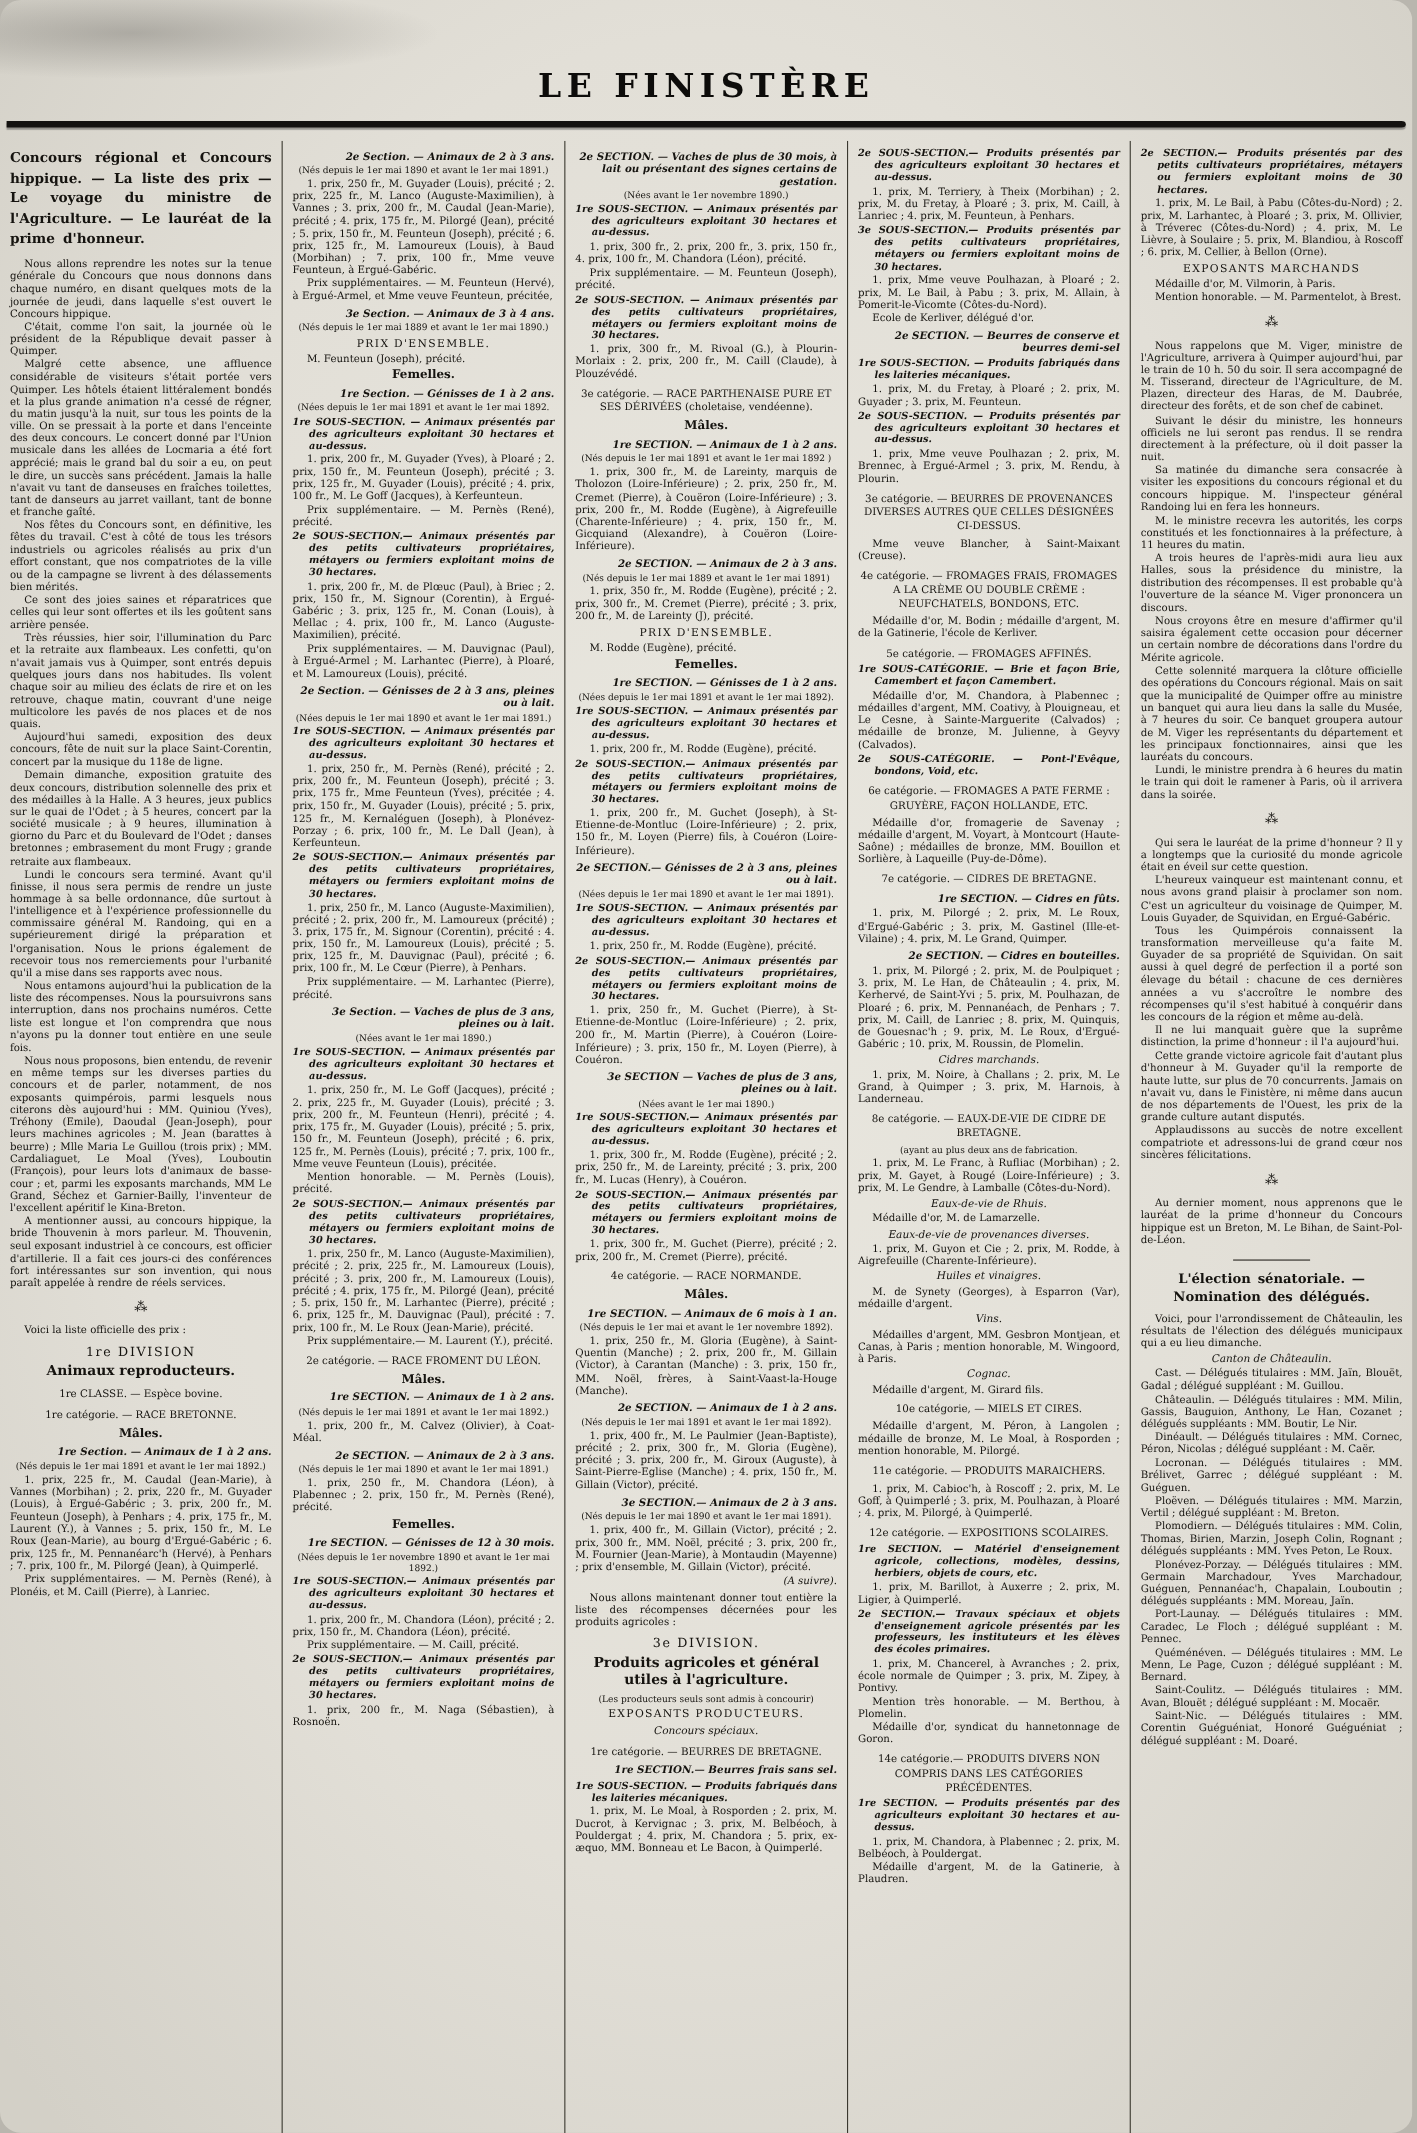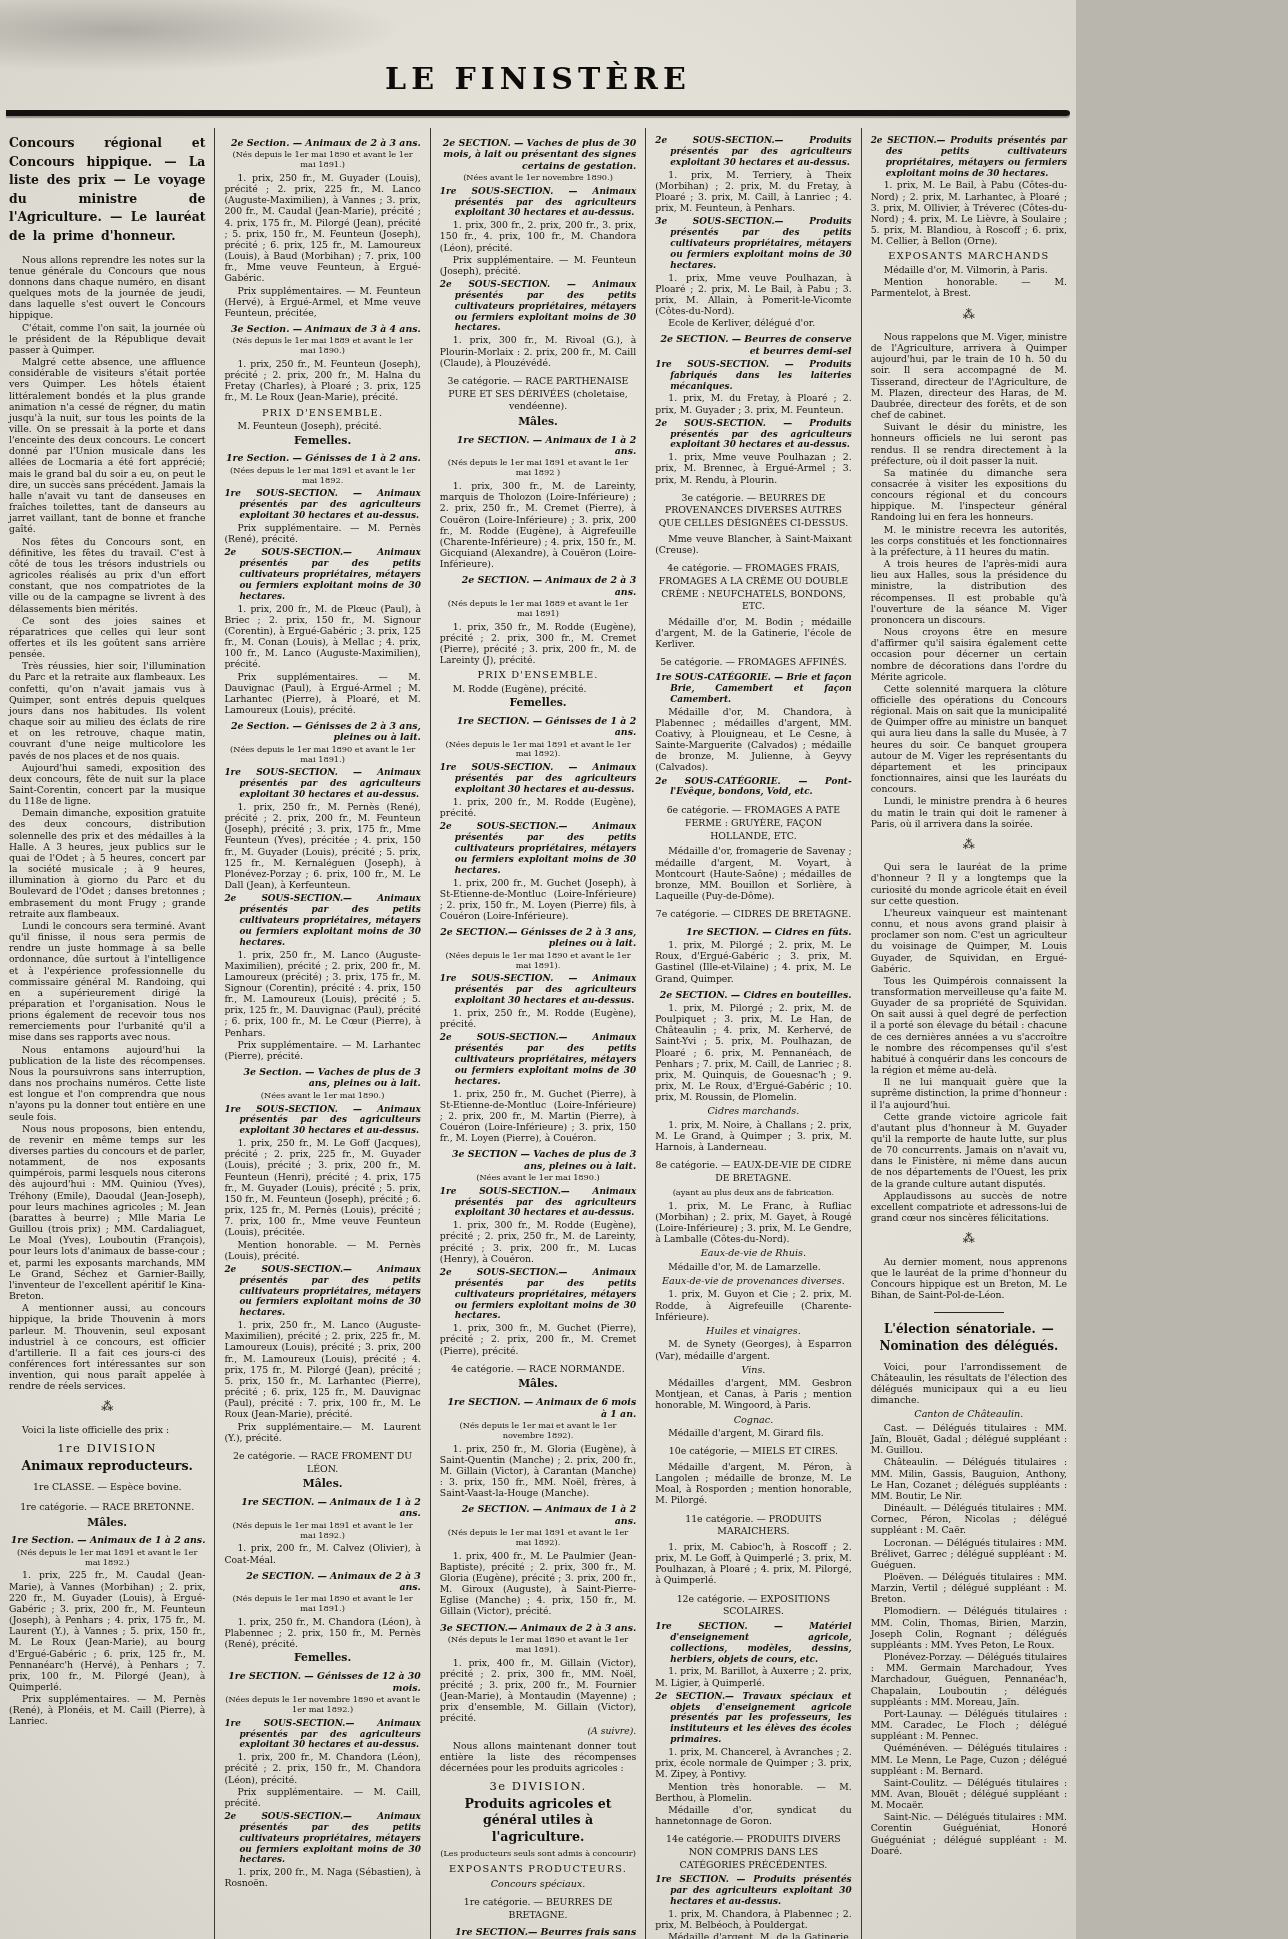--- a/index.html
+++ b/index.html
@@ -5,25 +5,26 @@
   html,body{margin:0;padding:0;}
   body{
     width:1288px;height:1939px;
     background:#b9b6ae;
     font-family:"DejaVu Serif","Liberation Serif",serif;
     color:#15130f;
     overflow:hidden;
   }
   .page{
     position:relative;
-    width:1076px;height:1939px;
+    width:1284px;height:1939px;
     background:
       radial-gradient(ellipse 400px 60px at 120px 30px, rgba(40,38,35,.25), rgba(0,0,0,0) 70%),
       radial-gradient(ellipse 900px 1400px at 50% 45%, #e9e7df 0%, #e2dfd7 60%, #d3d0c7 100%);
     box-sizing:border-box;
+    border-radius:19px;
   }
   .masthead{
     height:96px;
     display:flex;align-items:flex-end;justify-content:center;
     padding-bottom:14px;
   }
   .masthead .title{
     font-size:30px;font-weight:700;letter-spacing:5px;
     color:#0d0c0a;
   }
@@ -98,27 +99,27 @@
         <div class="b-p">1. prix, 225 fr., M. Caudal (Jean-Marie), à Vannes (Morbihan) ; 2. prix, 220 fr., M. Guyader (Louis), à Ergué-Gabéric ; 3. prix, 200 fr., M. Feunteun (Joseph), à Penhars ; 4. prix, 175 fr., M. Laurent (Y.), à Vannes ; 5. prix, 150 fr., M. Le Roux (Jean-Marie), au bourg d'Ergué-Gabéric ; 6. prix, 125 fr., M. Pennanéarc'h (Hervé), à Penhars ; 7. prix, 100 fr., M. Pilorgé (Jean), à Quimperlé.</div>
         <div class="b-p">Prix supplémentaires. — M. Pernès (René), à Plonéis, et M. Caill (Pierre), à Lanriec.</div>
       </div>
     <div class="col">
         <div class="b-s">2e Section. — Animaux de 2 à 3 ans.</div>
         <div class="b-n">(Nés depuis le 1er mai 1890 et avant le 1er mai 1891.)</div>
         <div class="b-p">1. prix, 250 fr., M. Guyader (Louis), précité ; 2. prix, 225 fr., M. Lanco (Auguste-Maximilien), à Vannes ; 3. prix, 200 fr., M. Caudal (Jean-Marie), précité ; 4. prix, 175 fr., M. Pilorgé (Jean), précité ; 5. prix, 150 fr., M. Feunteun (Joseph), précité ; 6. prix, 125 fr., M. Lamoureux (Louis), à Baud (Morbihan) ; 7. prix, 100 fr., Mme veuve Feunteun, à Ergué-Gabéric.</div>
         <div class="b-p">Prix supplémentaires. — M. Feunteun (Hervé), à Ergué-Armel, et Mme veuve Feunteun, précitée,</div>
         <div class="b-s">3e Section. — Animaux de 3 à 4 ans.</div>
         <div class="b-n">(Nés depuis le 1er mai 1889 et avant le 1er mai 1890.)</div>
-        <div class="b-p">1. prix, 250 fr., M. Feunteun (Joseph), précité ; 2. prix, 200 fr., M. Halna du Fretay (Charles), à Ploaré ; 3. prix, 125 fr., M. Le Roux (Jean-Marie), précité.</div>
         <div class="b-ct">PRIX D'ENSEMBLE.</div>
         <div class="b-p">M. Feunteun (Joseph), précité.</div>
         <div class="b-cb">Femelles.</div>
         <div class="b-s">1re Section. — Génisses de 1 à 2 ans.</div>
         <div class="b-n">(Nées depuis le 1er mai 1891 et avant le 1er mai 1892.</div>
         <div class="b-ss">1re SOUS-SECTION. — Animaux présentés par des agriculteurs exploitant 30 hectares et au-dessus.</div>
+        <div class="b-p">1. prix, 200 fr., M. Guyader (Yves), à Ploaré ; 2. prix, 150 fr., M. Feunteun (Joseph), précité ; 3. prix, 125 fr., M. Guyader (Louis), précité ; 4. prix, 100 fr., M. Le Goff (Jacques), à Kerfeunteun.</div>
         <div class="b-p">Prix supplémentaire. — M. Pernès (René), précité.</div>
         <div class="b-ss">2e SOUS-SECTION.— Animaux présentés par des petits cultivateurs propriétaires, métayers ou fermiers exploitant moins de 30 hectares.</div>
         <div class="b-p">1. prix, 200 fr., M. de Plœuc (Paul), à Briec ; 2. prix, 150 fr., M. Signour (Corentin), à Ergué-Gabéric ; 3. prix, 125 fr., M. Conan (Louis), à Mellac ; 4. prix, 100 fr., M. Lanco (Auguste-Maximilien), précité.</div>
         <div class="b-p">Prix supplémentaires. — M. Dauvignac (Paul), à Ergué-Armel ; M. Larhantec (Pierre), à Ploaré, et M. Lamoureux (Louis), précité.</div>
         <div class="b-s">2e Section. — Génisses de 2 à 3 ans, pleines ou à lait.</div>
         <div class="b-n">(Nées depuis le 1er mai 1890 et avant le 1er mai 1891.)</div>
         <div class="b-ss">1re SOUS-SECTION. — Animaux présentés par des agriculteurs exploitant 30 hectares et au-dessus.</div>
         <div class="b-p">1. prix, 250 fr., M. Pernès (René), précité ; 2. prix, 200 fr., M. Feunteun (Joseph), précité ; 3. prix, 175 fr., Mme Feunteun (Yves), précitée ; 4. prix, 150 fr., M. Guyader (Louis), précité ; 5. prix, 125 fr., M. Kernaléguen (Joseph), à Plonévez-Porzay ; 6. prix, 100 fr., M. Le Dall (Jean), à Kerfeunteun.</div>
         <div class="b-ss">2e SOUS-SECTION.— Animaux présentés par des petits cultivateurs propriétaires, métayers ou fermiers exploitant moins de 30 hectares.</div>
         <div class="b-p">1. prix, 250 fr., M. Lanco (Auguste-Maximilien), précité ; 2. prix, 200 fr., M. Lamoureux (précité) ; 3. prix, 175 fr., M. Signour (Corentin), précité : 4. prix, 150 fr., M. Lamoureux (Louis), précité ; 5. prix, 125 fr., M. Dauvignac (Paul), précité ; 6. prix, 100 fr., M. Le Cœur (Pierre), à Penhars.</div>

